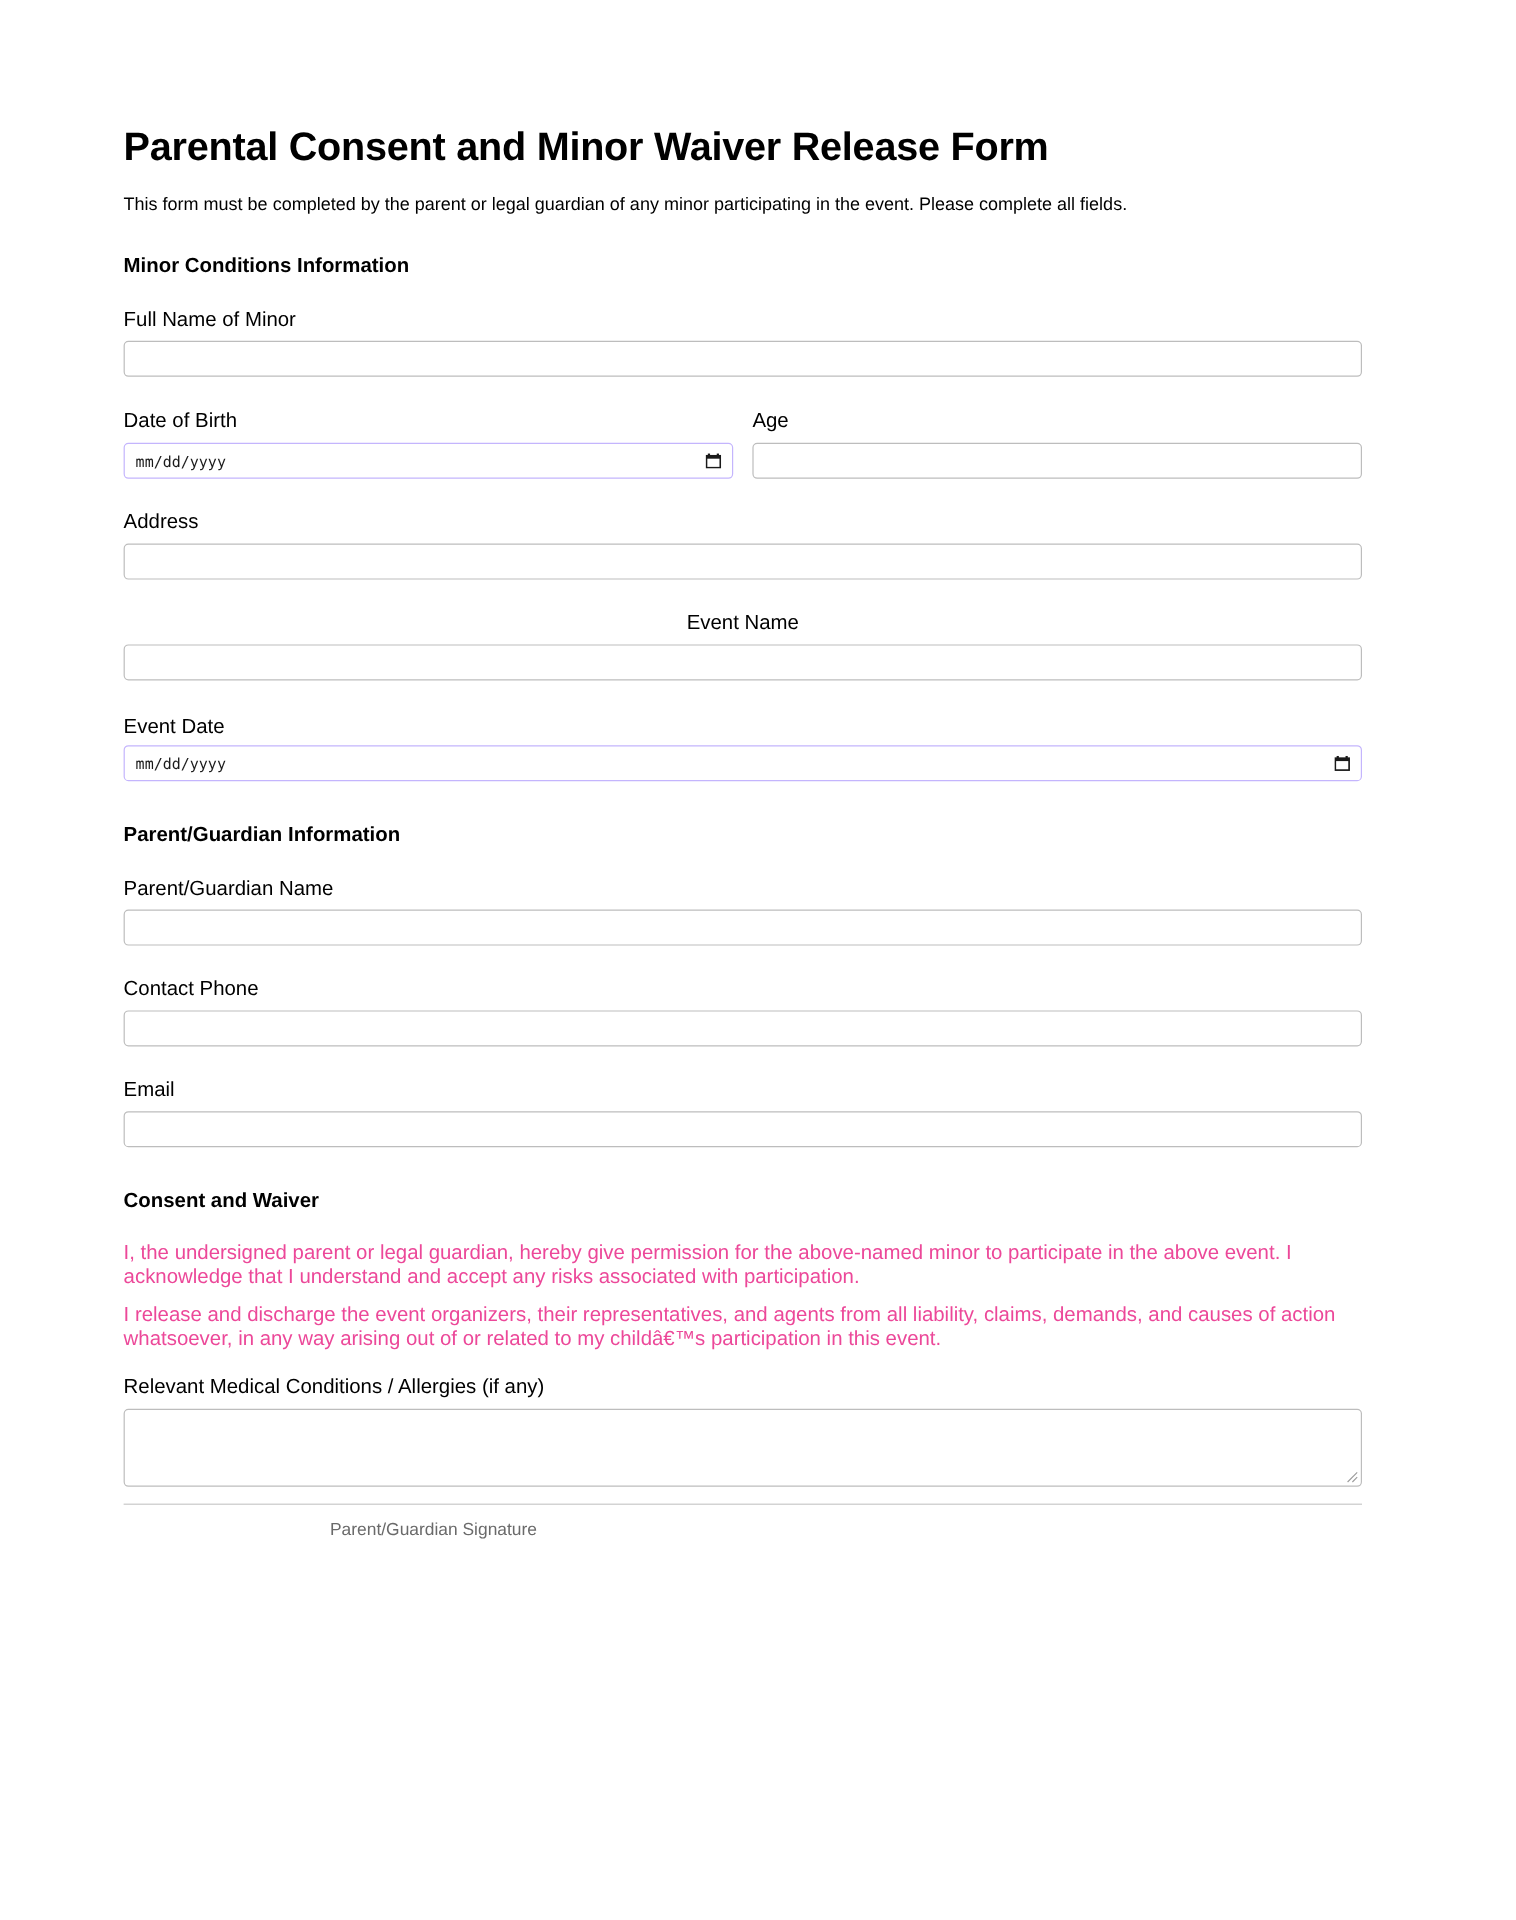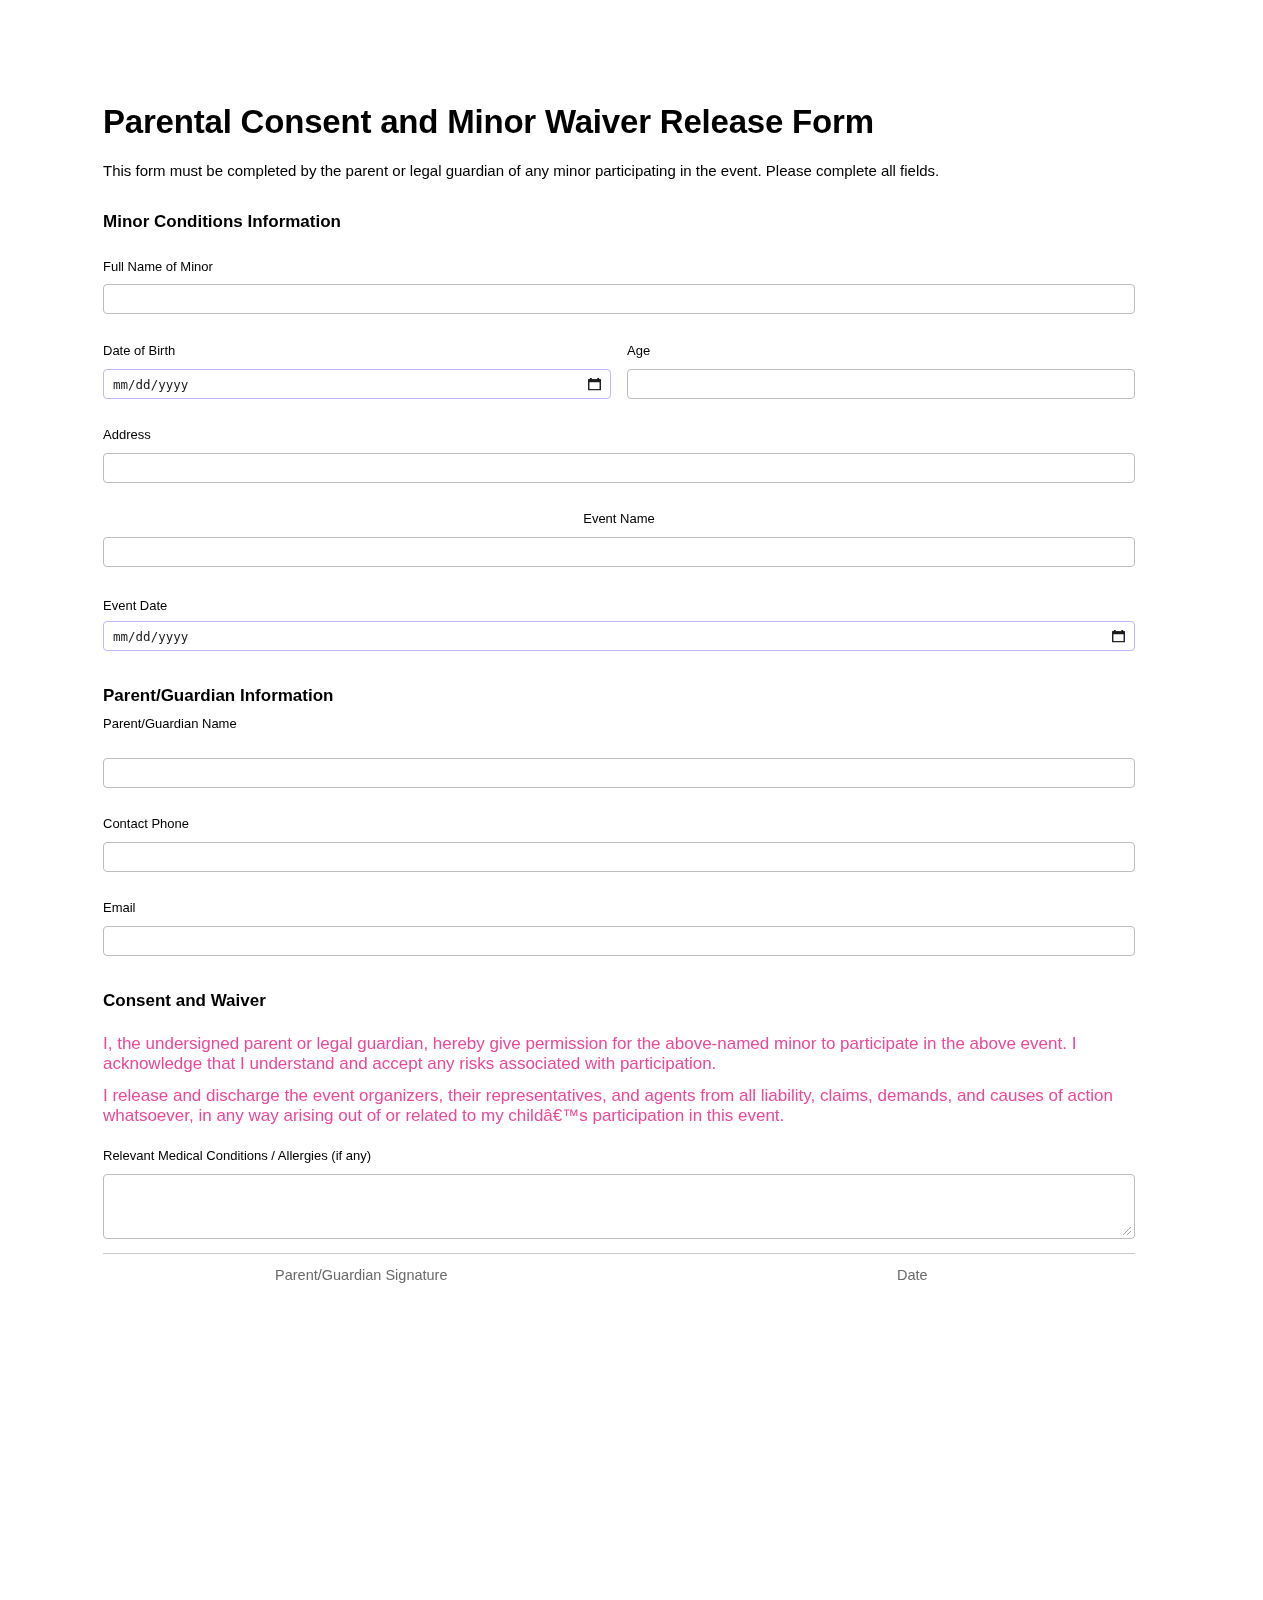--- a/index.html
+++ b/index.html
@@ -55,21 +55,21 @@
 
   .section-heading {
     font-size: 17px;
     font-weight: bold;
     color: #000;
     margin: 0;
     line-height: 21px;
   }
 
   .field-label {
-    font-size: 13px;
+    font-size: 17px;
     line-height: 19px;
     color: #000;
     display: block;
   }
 
   .input-box {
     display: block;
     box-sizing: border-box;
     width: 100%;
     height: 30px;
@@ -247,21 +247,21 @@
           <rect x="0.8" y="2.5" width="12.4" height="10.7" fill="none" stroke="#1a1a1a" stroke-width="1.5"></rect>
           <rect x="0.8" y="2.5" width="12.4" height="2.6" fill="#1a1a1a"></rect>
         </svg>
       </div>
     </div>
 
     <div class="abs" style="top:685px; width:1032px;">
       <div class="section-heading">Parent/Guardian Information</div>
     </div>
 
-    <div class="abs" style="top:714px; width:1032px;">
+    <div class="abs" style="top:731px; width:1032px;">
       <label class="field-label">Parent/Guardian Name</label>
     </div>
     <div class="abs" style="top:758px; width:1032px;">
       <input class="input-box" type="text" value="" style="">
     </div>
 
     <div class="abs" style="top:814px; width:1032px;">
       <label class="field-label">Contact Phone</label>
     </div>
     <div class="abs" style="top:842px; width:1032px;">
@@ -299,20 +299,17 @@
       </div>
     </div>
 
     <hr class="divider abs" style="top:1253px; width:1032px;">
 
     <div class="abs" style="top:1266px; width:1032px;">
       <div class="sig-row">
         <div class="sig-left" style="padding-left:172px; box-sizing:border-box;">
           <span class="sig-label">Parent/Guardian Signature</span>
         </div>
-        <div class="sig-right" style="padding-left:194px; box-sizing:border-box;">
-          <span class="sig-label">Date</span>
-        </div>
       </div>
     </div>
 
   </div>
 </div>
 
 </body></html>

